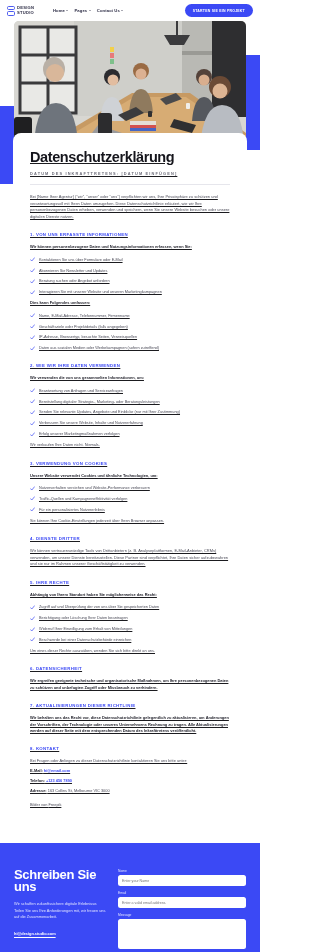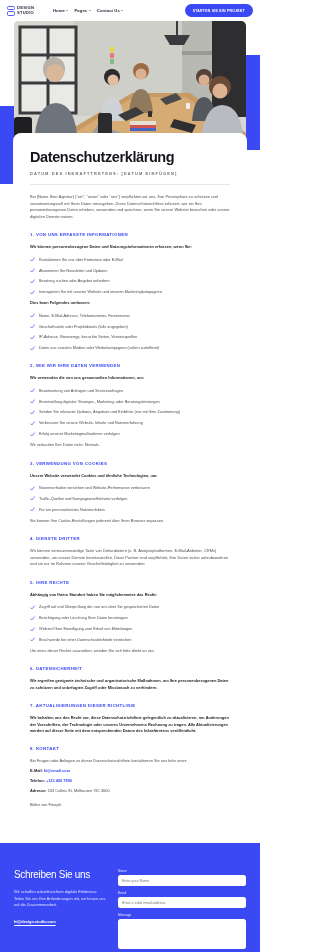--- a/index.html
+++ b/index.html
@@ -78,20 +78,21 @@
   .hero-img svg{ display:block; width:100%; height:100%; }
 
   
   .card{
     position:relative;
     margin:-12px 13px 0 13px;
     background:#fff;
     border-radius:8px;
     padding:16px 17px 22px 17px;
     z-index:5;
+    text-decoration:underline;
   }
   h1.page-title{
     font-size:14.5px; line-height:16px; font-weight:700;
     letter-spacing:-.4px; color:#15151c;
   }
   .eff-date{
     margin-top:6px;
     font-size:3.9px; letter-spacing:1.15px; font-weight:600;
     color:#6d6d7a; text-transform:uppercase;
   }
@@ -131,21 +132,21 @@
   
   .footer{
     background:#3b49f5; color:#fff;
     margin-top:14px;
     padding:26px 14px 30px;
     display:flex; gap:12px;
     border-radius:0;
   }
   .f-left{ width:92px; flex:0 0 92px; }
   .f-title{
-    font-size:10px; line-height:12px; font-weight:400;
+    font-size:13px; line-height:12px; font-weight:700;
     letter-spacing:-.3px;
   }
   .f-desc{
     margin-top:8px; font-size:3.9px; line-height:6.4px;
     color:#dfe2ff;
   }
   .f-mail{
     display:inline-block; margin-top:9px;
     font-size:3.9px; font-weight:700; color:#fff;
     text-decoration:underline; text-underline-offset:1.5px;

